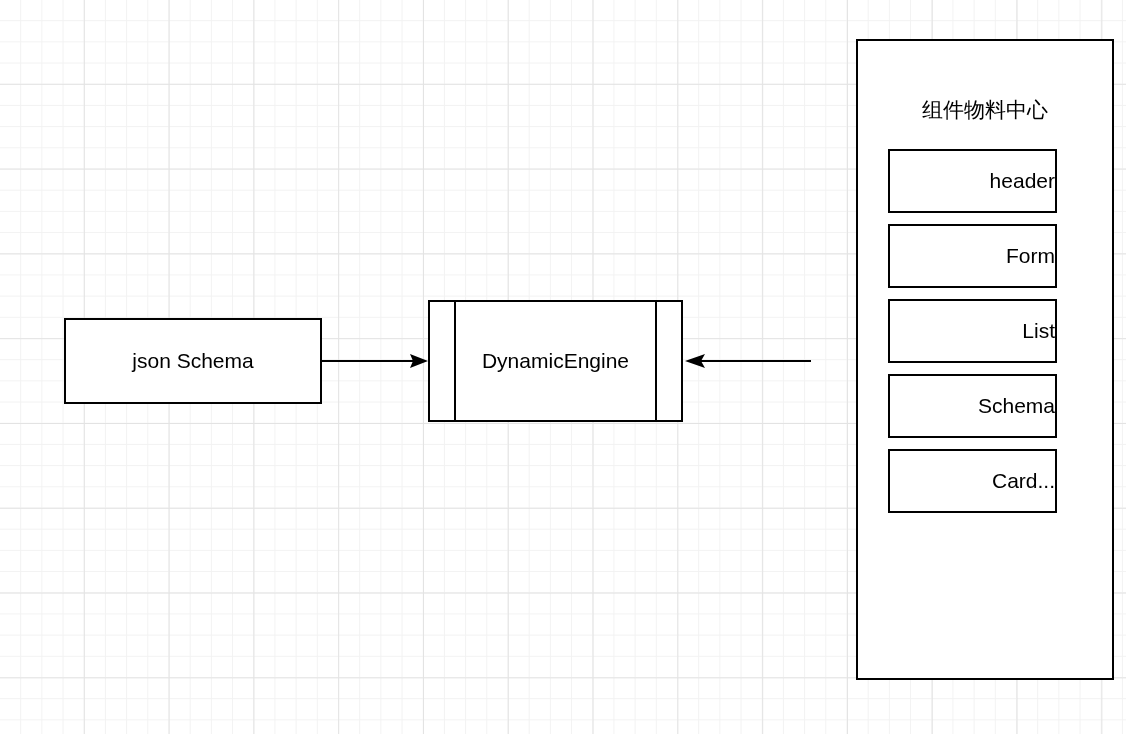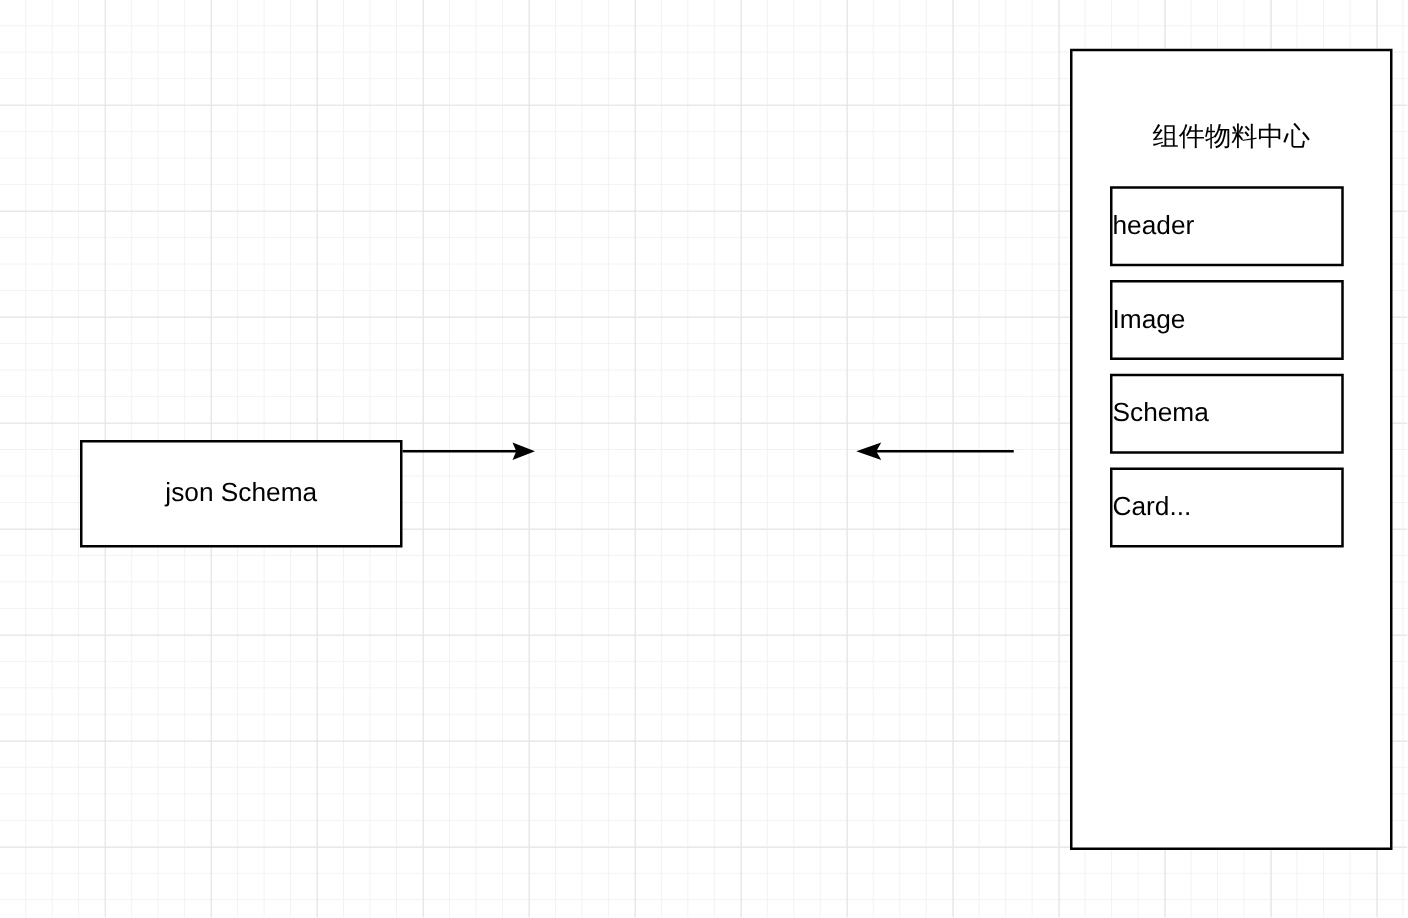--- a/index.html
+++ b/index.html
@@ -42,21 +42,20 @@
     color: #000000;
   }
 
   
   #json-schema-node {
     left: 64px;
     top: 318px;
     width: 258px;
     height: 86px;
     font-size: 21px;
-    margin-top: 34px;
   }
 
   
   #dynamic-engine-node {
     left: 428px;
     top: 300px;
     width: 255px;
     height: 122px;
     font-size: 21px;
   }
@@ -95,27 +94,27 @@
     line-height: 1;
   }
   #component-list {
     position: absolute;
     left: 30px;
     top: 108px;
     width: 195px;
   }
   .component-item {
     box-sizing: border-box;
-    width: 187px;
+    width: 169px;
     height: 64px;
     background: #ffffff;
     border: 2px solid #000000;
     display: flex;
     align-items: center;
-    justify-content: flex-start;
+    justify-content: flex-end;
     font-size: 21px;
     color: #000000;
     margin-bottom: 11px;
   }
   .component-item:last-child { margin-bottom: 0; }
 
   
   .edge {
     position: absolute;
     overflow: visible;
@@ -130,34 +129,42 @@
 
   <div class="node" id="json-schema-node">
     <span>json Schema</span>
   </div>
 
   <svg class="edge" id="edge-schema-engine" style="left:322px; top:351px; width:110px; height:20px;" viewBox="0 0 110 20">
     <line x1="0" y1="10" x2="96" y2="10"></line>
     <polygon points="106,10 88,3 91,10 88,17"></polygon>
   </svg>
 
+  <div class="node" id="dynamic-engine-node">
+    <span class="bar-left"></span>
+    <span class="bar-right"></span>
+    <span class="label">DynamicEngine</span>
+  </div>
 
   <svg class="edge" id="edge-center-engine" style="left:683px; top:351px; width:128px; height:20px;" viewBox="0 0 128 20">
     <line x1="128" y1="10" x2="14" y2="10"></line>
     <polygon points="2,10 22,3 18,10 22,17"></polygon>
   </svg>
 
   <div id="material-center-panel">
     <div id="material-center-title">组件物料中心</div>
     <div id="component-list">
       <div class="component-item">
         <span>header</span>
       </div>
       <div class="component-item">
-        <span>Image</span>
+        <span>Form</span>
+      </div>
+      <div class="component-item">
+        <span>List</span>
       </div>
       <div class="component-item">
         <span>Schema</span>
       </div>
       <div class="component-item">
         <span>Card...</span>
       </div>
     </div>
   </div>
 

